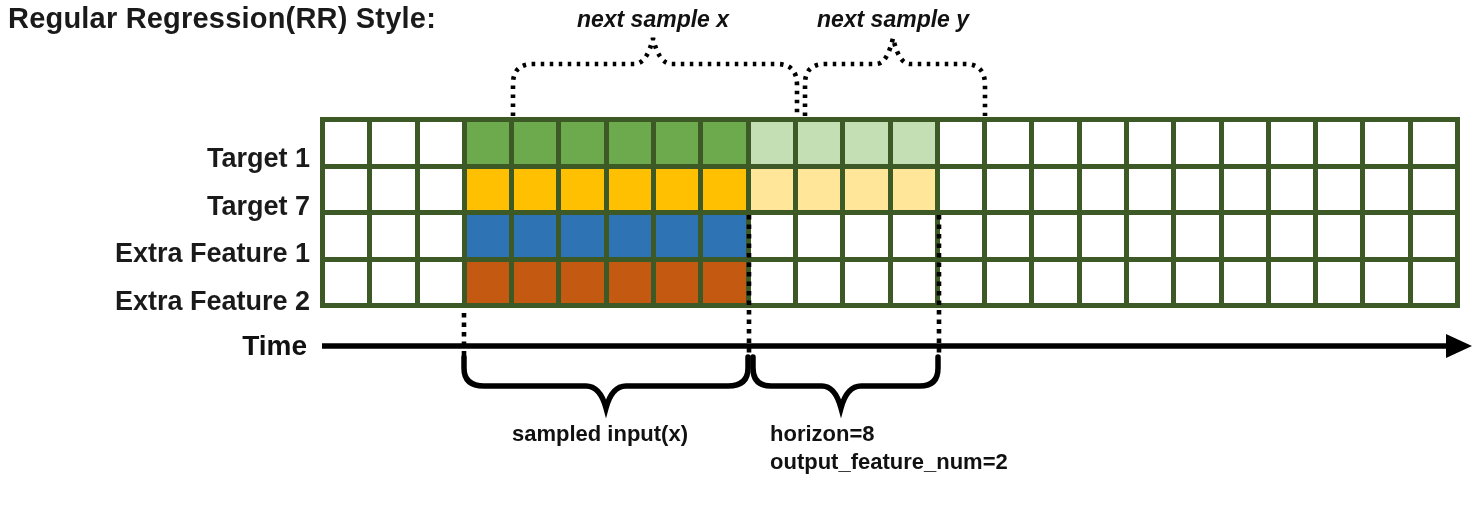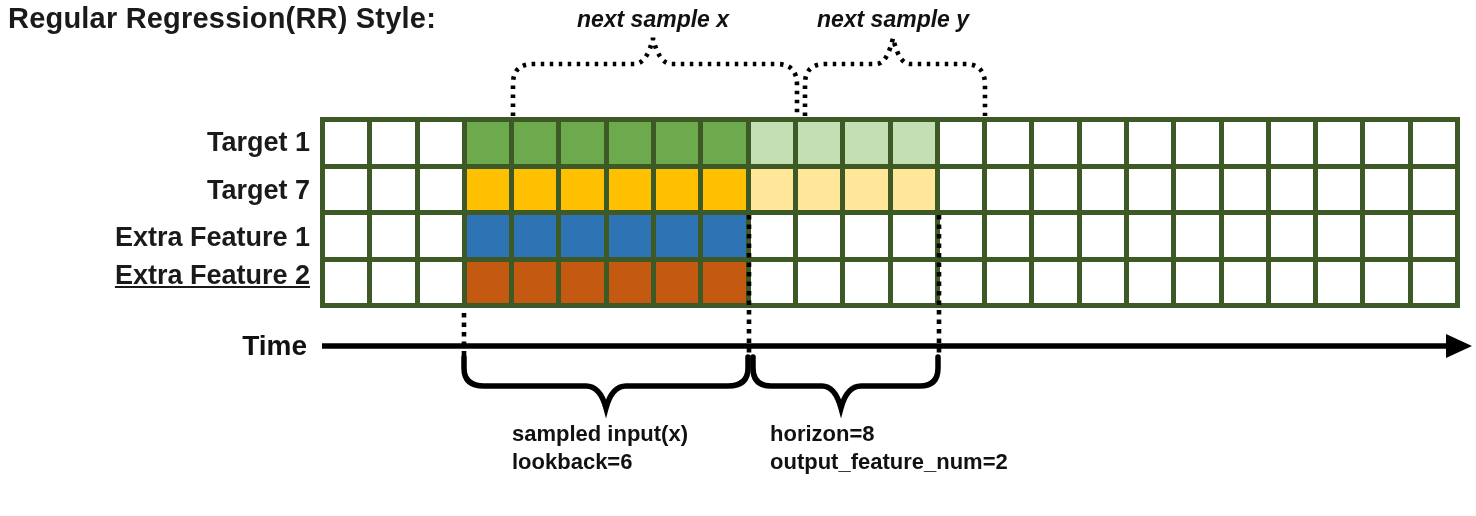--- a/index.html
+++ b/index.html
@@ -28,20 +28,21 @@
   .row-label {
     position: absolute;
     left: 0;
     width: 310px;
     text-align: right;
     font-size: 27px;
     font-weight: 700;
     color: #1a1a1a;
     line-height: 30px;
     white-space: nowrap;
+    margin-top: 16px;
   }
   #grid {
     position: absolute;
     left: 320px;
     top: 117px;
     width: 1140px;
     height: 191px;
     box-sizing: border-box;
     display: grid;
     grid-template-columns: repeat(24, 1fr);
@@ -95,21 +96,21 @@
 </head>
 <body>
 
 <div id="canvas">
 
   <div class="title">Regular Regression(RR) Style:</div>
 
   <div class="row-label" style="top: 127px;">Target 1</div>
   <div class="row-label" style="top: 175px;">Target 7</div>
   <div class="row-label" style="top: 222px;">Extra Feature 1</div>
-  <div class="row-label" style="top: 260px; text-decoration: underline;">Extra Feature 2</div>
+  <div class="row-label" style="top: 270px;">Extra Feature 2</div>
 
   <div id="grid" style="background: rgb(61, 90, 38);">
       <div class="cell" style="background: rgb(255, 255, 255);"></div>
       <div class="cell" style="background: rgb(255, 255, 255);"></div>
       <div class="cell" style="background: rgb(255, 255, 255);"></div>
       <div class="cell" style="background: rgb(108, 170, 77);"></div>
       <div class="cell" style="background: rgb(108, 170, 77);"></div>
       <div class="cell" style="background: rgb(108, 170, 77);"></div>
       <div class="cell" style="background: rgb(108, 170, 77);"></div>
       <div class="cell" style="background: rgb(108, 170, 77);"></div>
@@ -221,21 +222,20 @@
     <path d="M 753 357 L 753 368 Q 753 386 771 386 L 822 386 Q 835 386 841 408 Q 847 386 861 386 L 920 386 Q 938 386 938 368 L 938 357" fill="none" stroke="#000" stroke-width="5.5" stroke-linecap="round"></path>
   </svg>
 
   <div class="brace-caption" id="next-x-caption">next sample x</div>
   <div class="brace-caption" id="next-y-caption">next sample y</div>
 
   <div class="time-label">Time</div>
 
   <div class="note-block" id="input-note">
     <div>sampled input(x)</div>
-    <div>lookback=6</div>
   </div>
 
   <div class="note-block" id="output-note">
     <div>horizon=8</div>
     <div>output_feature_num=2</div>
   </div>
 
 </div>
 
 </body></html>

